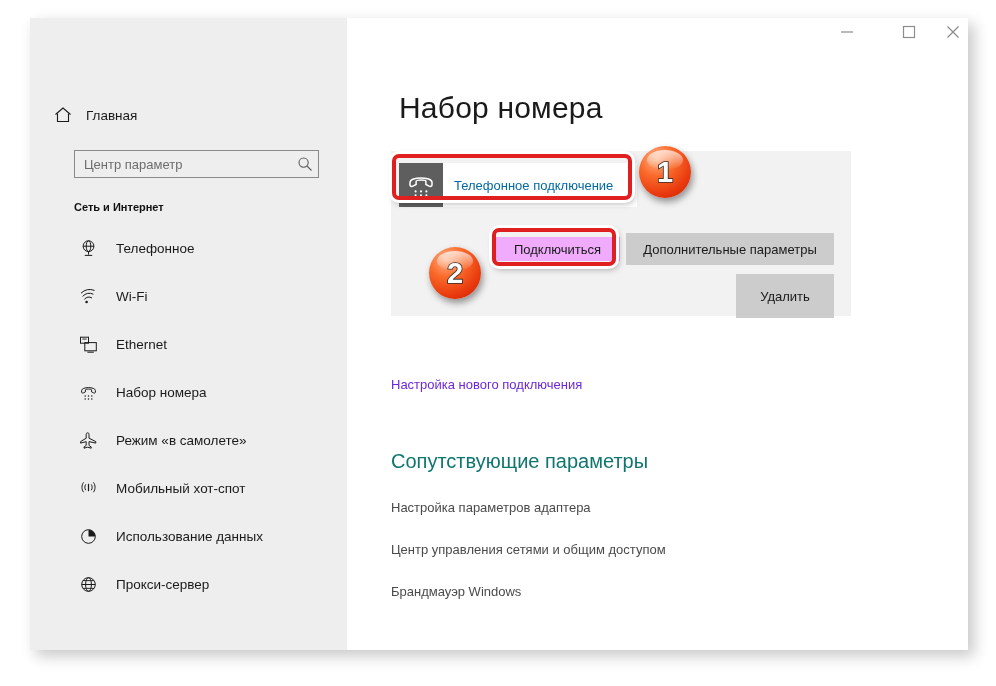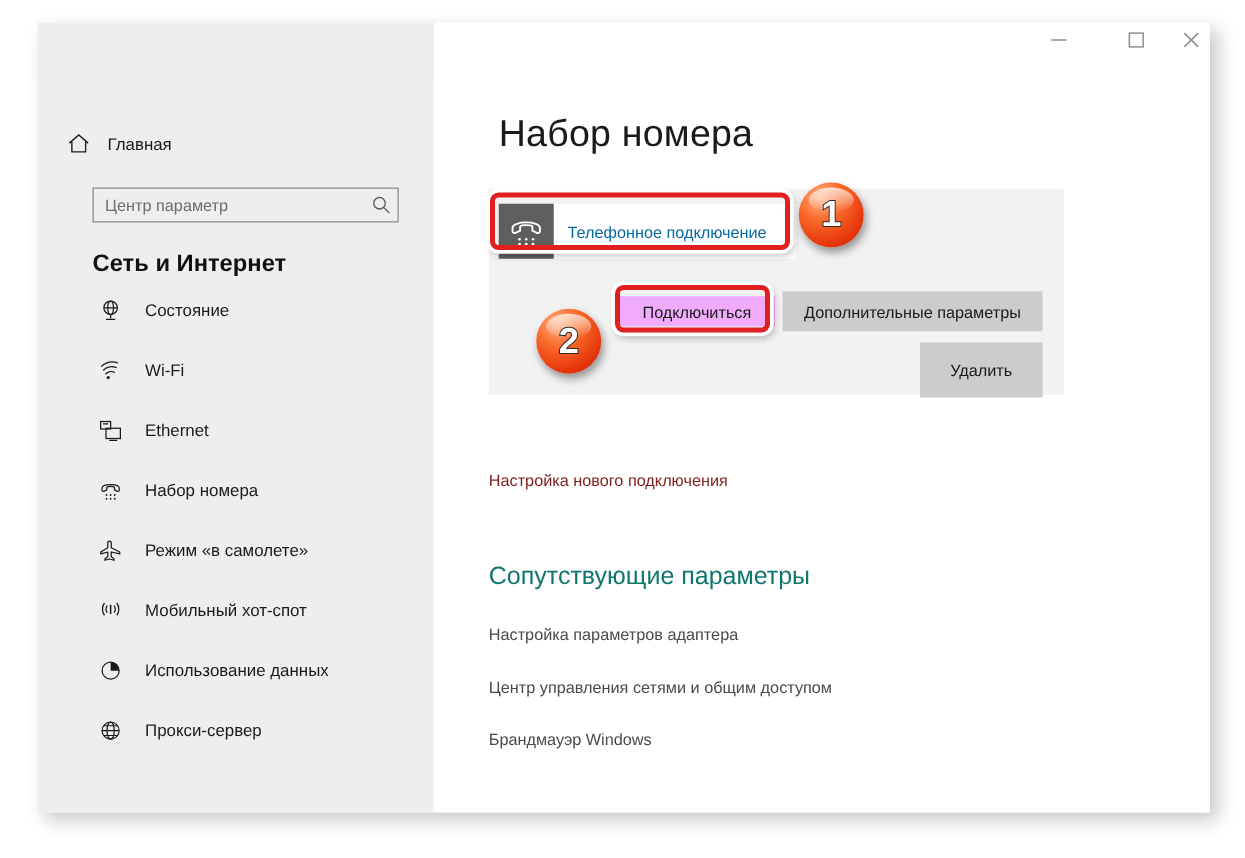--- a/index.html
+++ b/index.html
@@ -108,21 +108,21 @@
     overflow: hidden;
   }
   #search-icon {
     width: 26px;
     display: flex; align-items: center; justify-content: center;
   }
 
   #section-heading {
     position: absolute;
     left: 44px; top: 183px;
-    font-size: 19px;
+    font-size: 11px;
     font-weight: bold;
     color: #111111;
   }
 
   #navlist {
     position: absolute;
     left: 0; top: 206px;
     width: 317px;
   }
   .nav-item {
@@ -213,21 +213,21 @@
   }
   #btn-delete {
     left: 345px; top: 123px;
     width: 98px; height: 44px;
   }
 
   #link-new-conn {
     position: absolute;
     left: 44px; top: 312px;
     font-size: 13px;
-    color: #7f1d1d;
+    color: #6d28d9;
     cursor: pointer;
     text-align: right;
   }
 
   #related-heading {
     position: absolute;
     left: 44px; top: 385px;
     font-size: 20px;
     color: #0f766e;
   }
@@ -367,21 +367,21 @@
       <div class="nav-item">
         <span class="nav-ico">
           <svg width="19" height="19" viewBox="0 0 19 19">
             <circle cx="9.5" cy="7.2" r="5.4" fill="none" stroke="#1a1a1a" stroke-width="1"></circle>
             <ellipse cx="9.5" cy="7.2" rx="2.3" ry="5.4" fill="none" stroke="#1a1a1a" stroke-width="1"></ellipse>
             <line x1="4.1" y1="7.2" x2="14.9" y2="7.2" stroke="#1a1a1a" stroke-width="1"></line>
             <line x1="9.5" y1="12.6" x2="9.5" y2="15.6" stroke="#1a1a1a" stroke-width="1"></line>
             <line x1="5.8" y1="16.4" x2="13.2" y2="16.4" stroke="#1a1a1a" stroke-width="1"></line>
           </svg>
         </span>
-        <span class="nav-label">Состояние</span>
+        <span class="nav-label">Телефонное</span>
       </div>
 
       <div class="nav-item">
         <span class="nav-ico">
           <svg width="19" height="19" viewBox="0 0 19 19">
             <path d="M2 6.2 A13 13 0 0 1 15.5 3.4" fill="none" stroke="#1a1a1a" stroke-width="1"></path>
             <path d="M3.6 9.4 A9.5 9.5 0 0 1 14.4 7.2" fill="none" stroke="#1a1a1a" stroke-width="1"></path>
             <path d="M5.4 12.4 A6 6 0 0 1 13 11" fill="none" stroke="#1a1a1a" stroke-width="1"></path>
             <circle cx="7.6" cy="15" r="1.3" fill="#1a1a1a"></circle>
           </svg>

